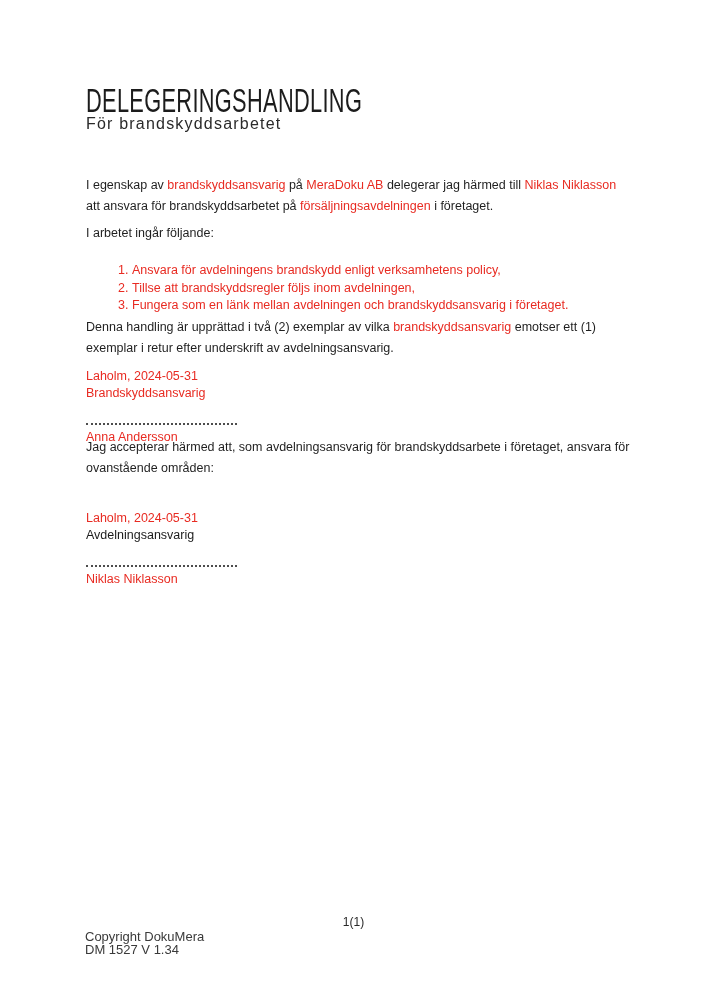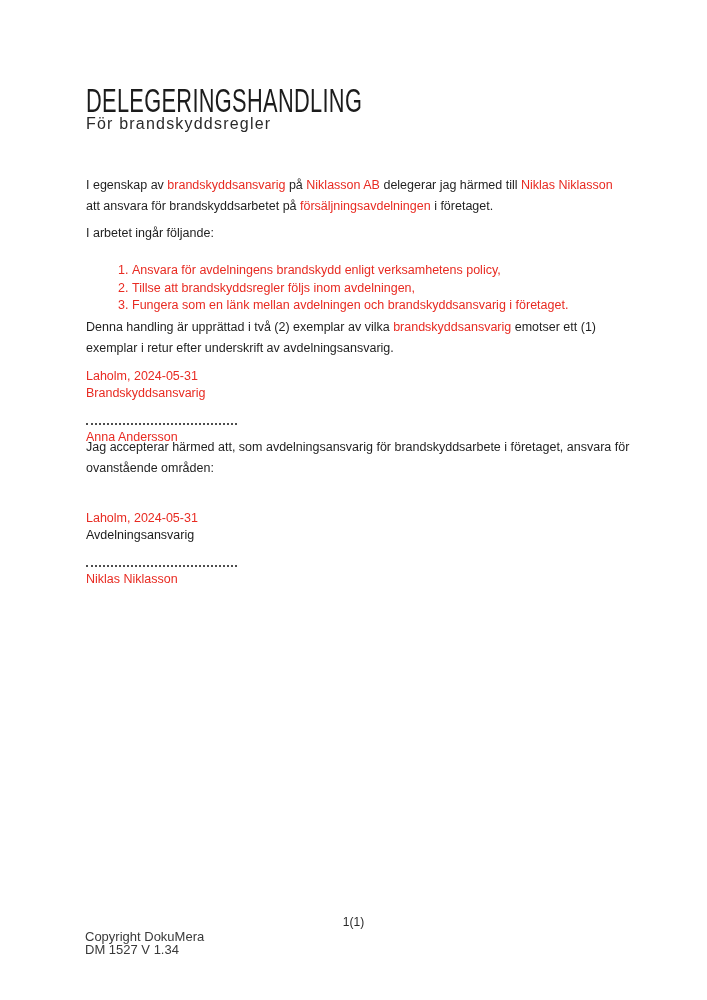--- a/index.html
+++ b/index.html
@@ -93,23 +93,23 @@
     line-height: 12.5px;
     color: #3a3a3a;
   }
 </style>
 </head>
 <body>
 
 <div class="page">
 
   <h1 class="abs title">DELEGERINGSHANDLING</h1>
-  <div class="abs subtitle">För brandskyddsregler</div>
+  <div class="abs subtitle">För brandskyddsarbetet</div>
 
-  <p class="abs body-text" style="top:175px"><span>I egenskap av </span><span class="red">brandskyddsansvarig</span><span> på </span><span class="red">Niklasson AB</span><span> delegerar jag härmed till </span><span class="red">Niklas Niklasson</span><br><span>att ansvara för brandskyddsarbetet på </span><span class="red">försäljningsavdelningen</span><span> i företaget.</span></p>
+  <p class="abs body-text" style="top:175px"><span>I egenskap av </span><span class="red">brandskyddsansvarig</span><span> på </span><span class="red">MeraDoku AB</span><span> delegerar jag härmed till </span><span class="red">Niklas Niklasson</span><br><span>att ansvara för brandskyddsarbetet på </span><span class="red">försäljningsavdelningen</span><span> i företaget.</span></p>
 
   <p class="abs body-text" style="top:223px">I arbetet ingår följande:</p>
 
   <ol class="abs duties-list">
     <li>Ansvara för avdelningens brandskydd enligt verksamhetens policy,</li>
     <li>Tillse att brandskyddsregler följs inom avdelningen,</li>
     <li>Fungera som en länk mellan avdelningen och brandskyddsansvarig i företaget.</li>
   </ol>
 
   <p class="abs body-text" style="top:317px"><span>Denna handling är upprättad i två (2) exemplar av vilka </span><span class="red">brandskyddsansvarig</span><span> emotser ett (1)</span><br><span>exemplar i retur efter underskrift av avdelningsansvarig.</span></p>

